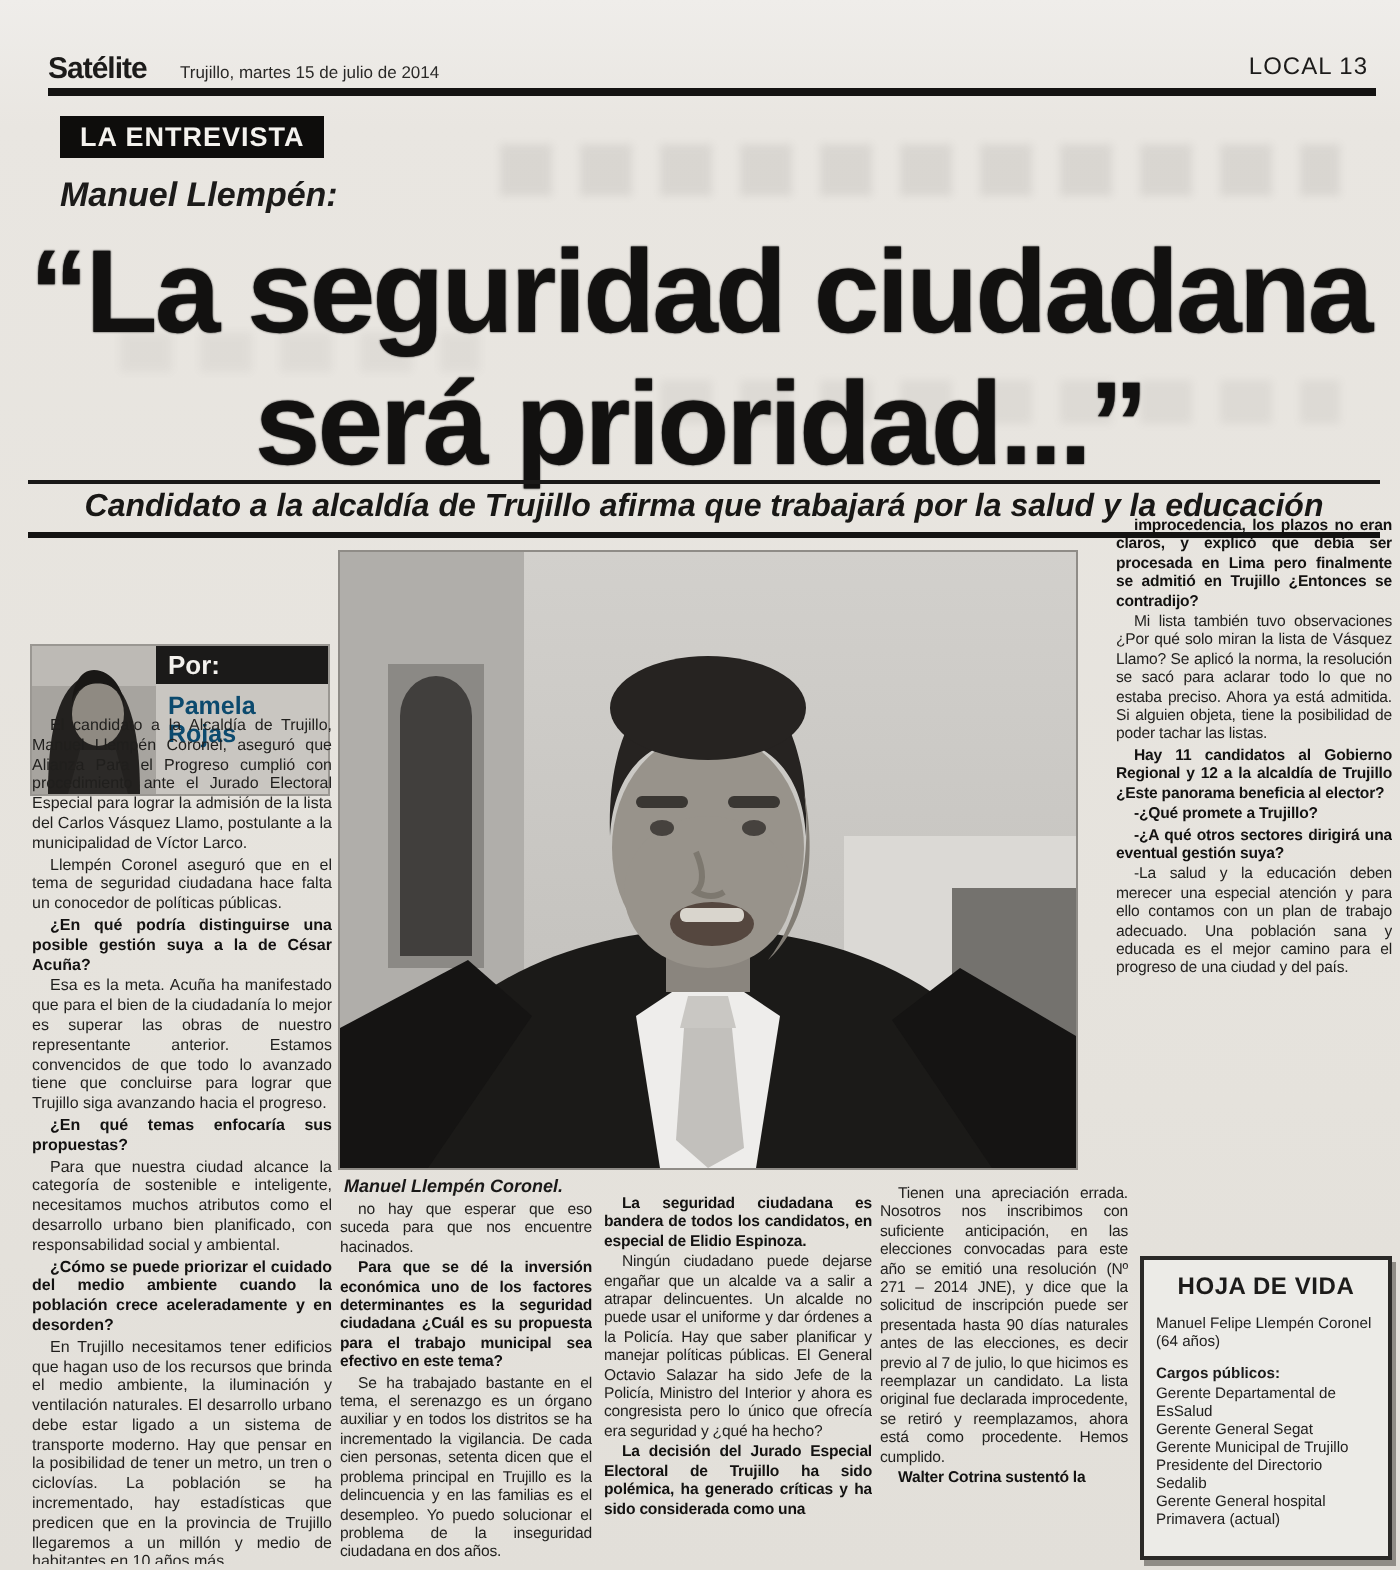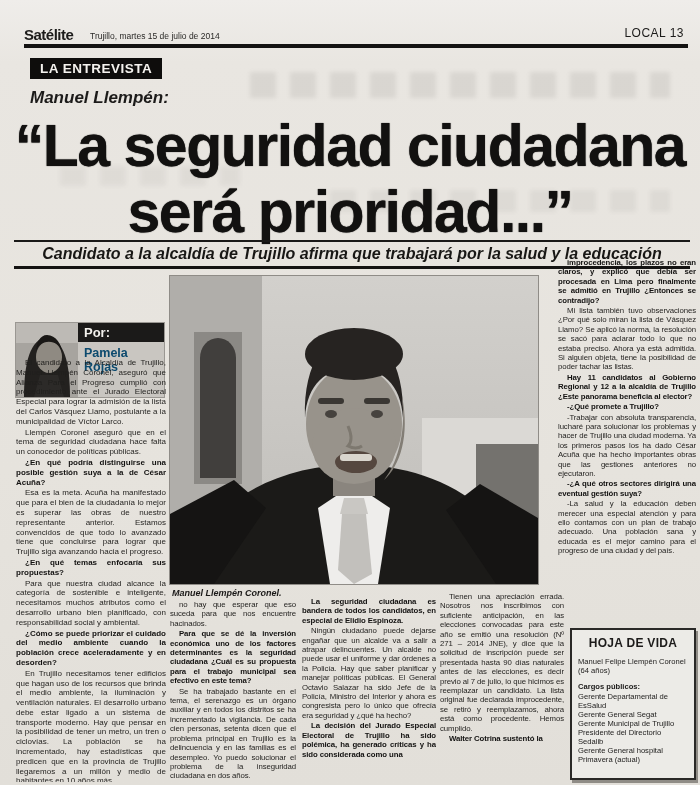--- a/index.html
+++ b/index.html
@@ -187,21 +187,20 @@
     </div>
   <div class="colbody c4">
       <p>Tienen una apreciación errada. Nosotros nos inscribimos con suficiente anticipación, en las elecciones convocadas para este año se emitió una resolución (Nº 271 – 2014 JNE), y dice que la solicitud de inscripción puede ser presentada hasta 90 días naturales antes de las elecciones, es decir previo al 7 de julio, lo que hicimos es reemplazar un candidato. La lista original fue declarada improcedente, se retiró y reemplazamos, ahora está como procedente. Hemos cumplido.</p>
       <p class="b">Walter Cotrina sustentó la</p>
     </div>
   <div class="colbody c5">
       <p class="b">improcedencia, los plazos no eran claros, y explicó que debía ser procesada en Lima pero finalmente se admitió en Trujillo ¿Entonces se contradijo?</p>
       <p>Mi lista también tuvo observaciones ¿Por qué solo miran la lista de Vásquez Llamo? Se aplicó la norma, la resolución se sacó para aclarar todo lo que no estaba preciso. Ahora ya está admitida. Si alguien objeta, tiene la posibilidad de poder tachar las listas.</p>
       <p class="b">Hay 11 candidatos al Gobierno Regional y 12 a la alcaldía de Trujillo ¿Este panorama beneficia al elector?</p>
       <p class="b">-¿Qué promete a Trujillo?</p>
-      <p>-Trabajar con absoluta transparencia, lucharé para solucionar los problemas y hacer de Trujillo una ciudad moderna. Ya los primeros pasos los ha dado César Acuña que ha hecho importantes obras que las gestiones anteriores no ejecutaron.</p>
       <p class="b">-¿A qué otros sectores dirigirá una eventual gestión suya?</p>
       <p>-La salud y la educación deben merecer una especial atención y para ello contamos con un plan de trabajo adecuado. Una población sana y educada es el mejor camino para el progreso de una ciudad y del país.</p>
     </div>
 
   <div class="hoja">
     <div class="hoja-title">HOJA DE VIDA</div>
     <div class="hoja-name">Manuel Felipe Llempén Coronel (64 años)</div>
     <div class="hoja-sub">Cargos públicos:</div>
     <div class="hoja-list">
         <p>Gerente Departamental de EsSalud</p>

